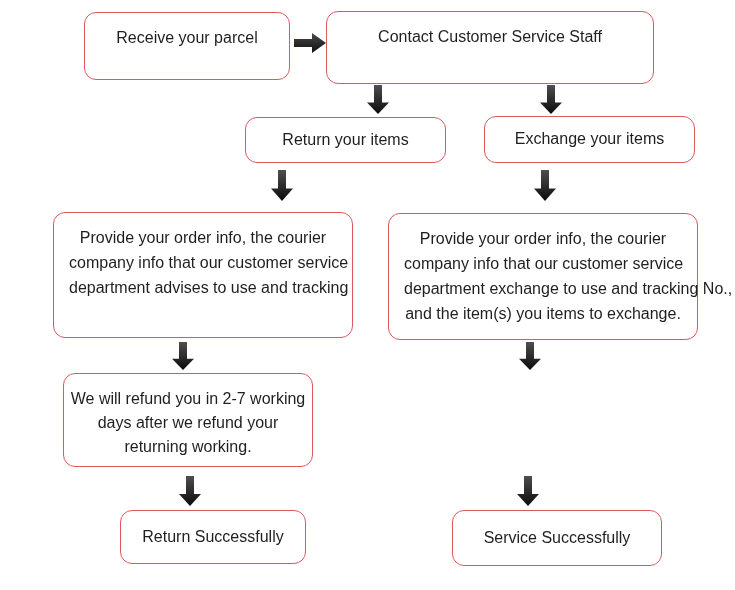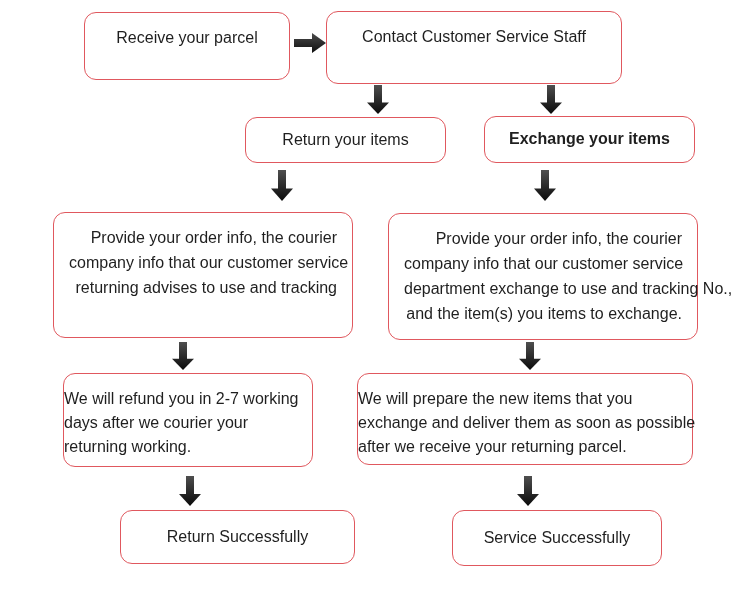--- a/index.html
+++ b/index.html
@@ -34,29 +34,30 @@
   }
   .mid-center {
     display: flex;
     justify-content: center;
     align-items: center;
     text-align: center;
     margin-left: 22px;
   }
   .lines-left {
     padding: 12px 15px 0 15px;
-    text-align: right;
+    text-align: center;
   }
   .lines-left > div,
   .lines-center > div {
     white-space: nowrap;
     line-height: 25px;
   }
   .lines-center {
     padding-top: 13px;
+    text-align: center;
   }
   .lines-center > div { line-height: 24px; }
   .arrow {
     position: absolute;
   }
   .defs-holder {
     position: absolute;
     width: 0;
     height: 0;
     overflow: hidden;
@@ -82,90 +83,85 @@
 
   <div class="node top-center" style="left:84px; top:12px; width:206px; height:68px;">
     <span>Receive your parcel</span>
   </div>
 
   <svg class="arrow" style="left:294px; top:32px;" width="32" height="22" viewBox="0 0 32 22" preserveAspectRatio="none">
     <rect x="0" y="7" width="19" height="8" fill="url(#agRight)"></rect>
     <polygon points="18,1 32,11 18,21" fill="url(#agRight)"></polygon>
   </svg>
 
-  <div class="node top-center" style="left:326px; top:11px; width:296px; height:73px;">
+  <div class="node top-center" style="left:326px; top:11px; width:328px; height:73px;">
     <span>Contact Customer Service Staff</span>
   </div>
 
   <svg class="arrow" style="left:365px; top:85px;" width="26" height="29" viewBox="0 0 26 30" preserveAspectRatio="none">
     <rect x="9" y="0" width="8" height="19" fill="url(#agDown)"></rect>
     <polygon points="2,18 24,18 13,30" fill="url(#agDown)"></polygon>
   </svg>
   <svg class="arrow" style="left:538px; top:85px;" width="26" height="29" viewBox="0 0 26 30" preserveAspectRatio="none">
     <rect x="9" y="0" width="8" height="19" fill="url(#agDown)"></rect>
     <polygon points="2,18 24,18 13,30" fill="url(#agDown)"></polygon>
   </svg>
 
   <div class="node mid-center" style="left:223px; top:117px; width:201px; height:46px;">
     <span>Return your items</span>
   </div>
-  <div class="node mid-center" style="left:462px; top:116px; width:211px; height:47px;font-weight:bold;">
+  <div class="node mid-center" style="left:462px; top:116px; width:211px; height:47px;">
     <span>Exchange your items</span>
   </div>
 
   <svg class="arrow" style="left:269px; top:170px;" width="26" height="31" viewBox="0 0 26 30" preserveAspectRatio="none">
     <rect x="9" y="0" width="8" height="19" fill="url(#agDown)"></rect>
     <polygon points="2,18 24,18 13,30" fill="url(#agDown)"></polygon>
   </svg>
   <svg class="arrow" style="left:532px; top:170px;" width="26" height="31" viewBox="0 0 26 30" preserveAspectRatio="none">
     <rect x="9" y="0" width="8" height="19" fill="url(#agDown)"></rect>
     <polygon points="2,18 24,18 13,30" fill="url(#agDown)"></polygon>
   </svg>
 
   <div class="node lines-left" style="left:53px; top:212px; width:300px; height:126px;">
     <div>Provide your order info, the courier</div>
     <div>company info that our customer service</div>
-    <div>returning advises to use and tracking</div>
+    <div>department advises to use and tracking</div>
   </div>
   <div class="node lines-left" style="left:388px; top:213px; width:310px; height:127px;">
     <div>Provide your order info, the courier</div>
     <div>company info that our customer service</div>
     <div>department exchange to use and tracking No.,</div>
     <div>and the item(s) you items to exchange.</div>
   </div>
 
   <svg class="arrow" style="left:170px; top:342px;" width="26" height="28" viewBox="0 0 26 30" preserveAspectRatio="none">
     <rect x="9" y="0" width="8" height="19" fill="url(#agDown)"></rect>
     <polygon points="2,18 24,18 13,30" fill="url(#agDown)"></polygon>
   </svg>
   <svg class="arrow" style="left:517px; top:342px;" width="26" height="28" viewBox="0 0 26 30" preserveAspectRatio="none">
     <rect x="9" y="0" width="8" height="19" fill="url(#agDown)"></rect>
     <polygon points="2,18 24,18 13,30" fill="url(#agDown)"></polygon>
   </svg>
 
   <div class="node lines-center" style="left:63px; top:373px; width:250px; height:94px;">
     <div>We will refund you in 2-7 working</div>
-    <div>days after we courier your</div>
+    <div>days after we refund your</div>
     <div>returning working.</div>
-  </div>
-  <div class="node lines-center" style="left:357px; top:373px; width:336px; height:92px;">
-    <div>We will prepare the new items that you</div>
-    <div>exchange  and deliver them as soon as possible</div>
-    <div>after we receive your returning parcel.</div>
   </div>
 
   <svg class="arrow" style="left:177px; top:476px;" width="26" height="30" viewBox="0 0 26 30" preserveAspectRatio="none">
     <rect x="9" y="0" width="8" height="19" fill="url(#agDown)"></rect>
     <polygon points="2,18 24,18 13,30" fill="url(#agDown)"></polygon>
   </svg>
   <svg class="arrow" style="left:515px; top:476px;" width="26" height="30" viewBox="0 0 26 30" preserveAspectRatio="none">
     <rect x="9" y="0" width="8" height="19" fill="url(#agDown)"></rect>
     <polygon points="2,18 24,18 13,30" fill="url(#agDown)"></polygon>
   </svg>
 
-  <div class="node mid-center" style="left:98px; top:510px; width:235px; height:54px;">
+  <div class="node mid-center" style="left:98px; top:510px; width:186px; height:54px;">
     <span>Return Successfully</span>
   </div>
   <div class="node mid-center" style="left:430px; top:510px; width:210px; height:56px;">
     <span>Service Successfully</span>
   </div>
 
 </div>
 
 </body></html>

